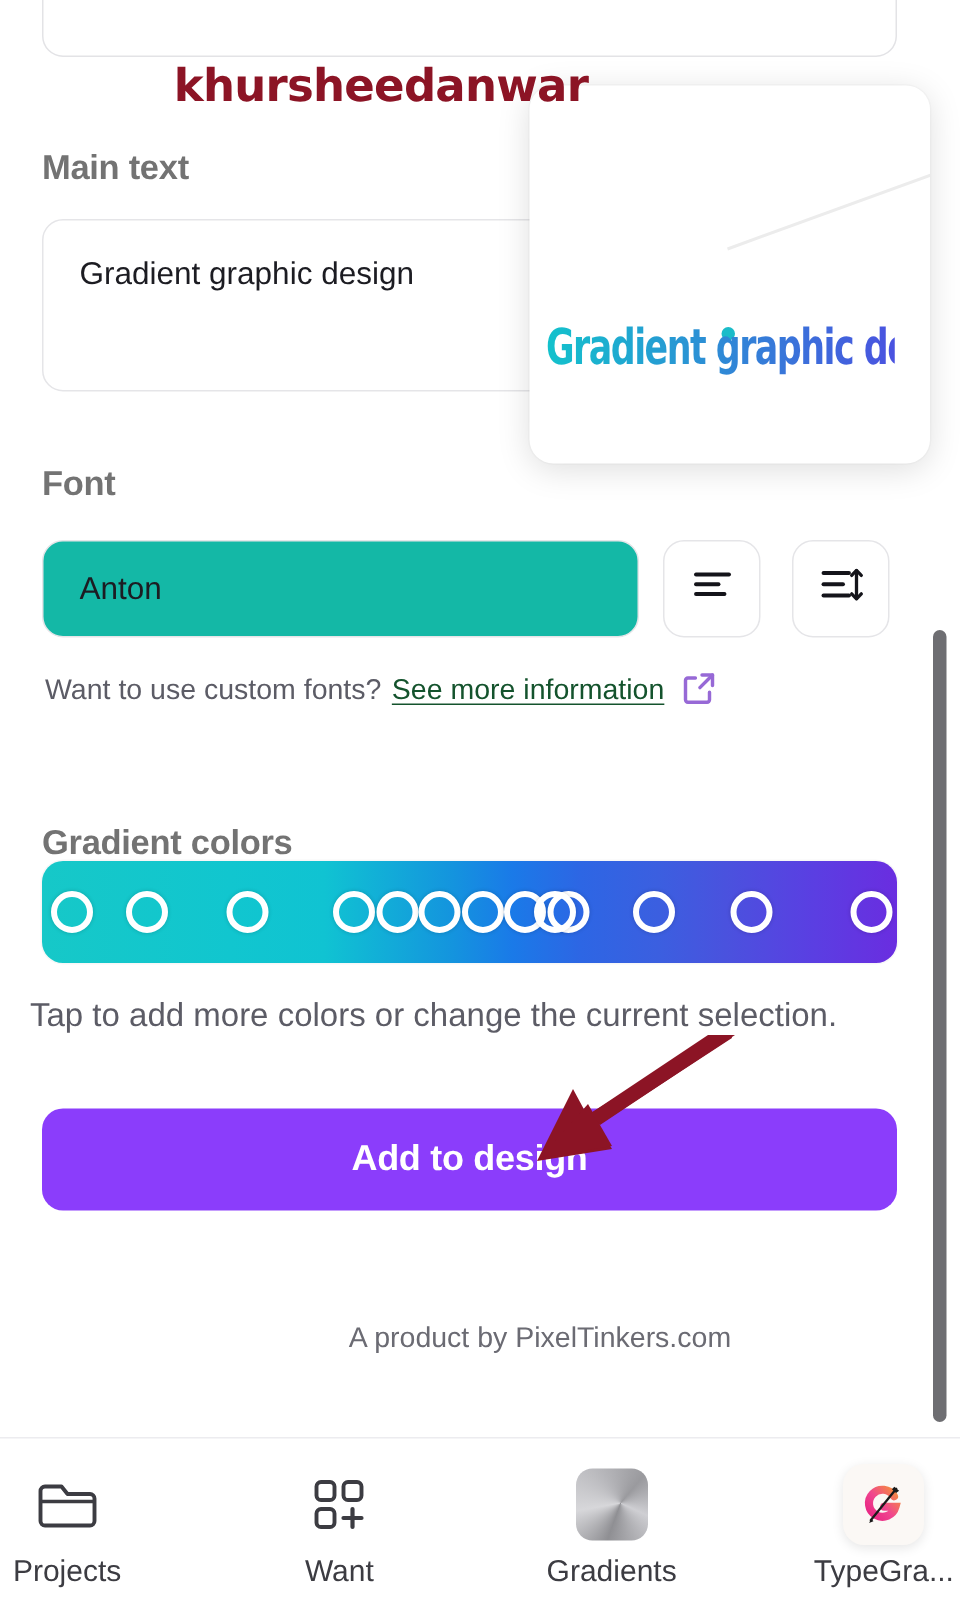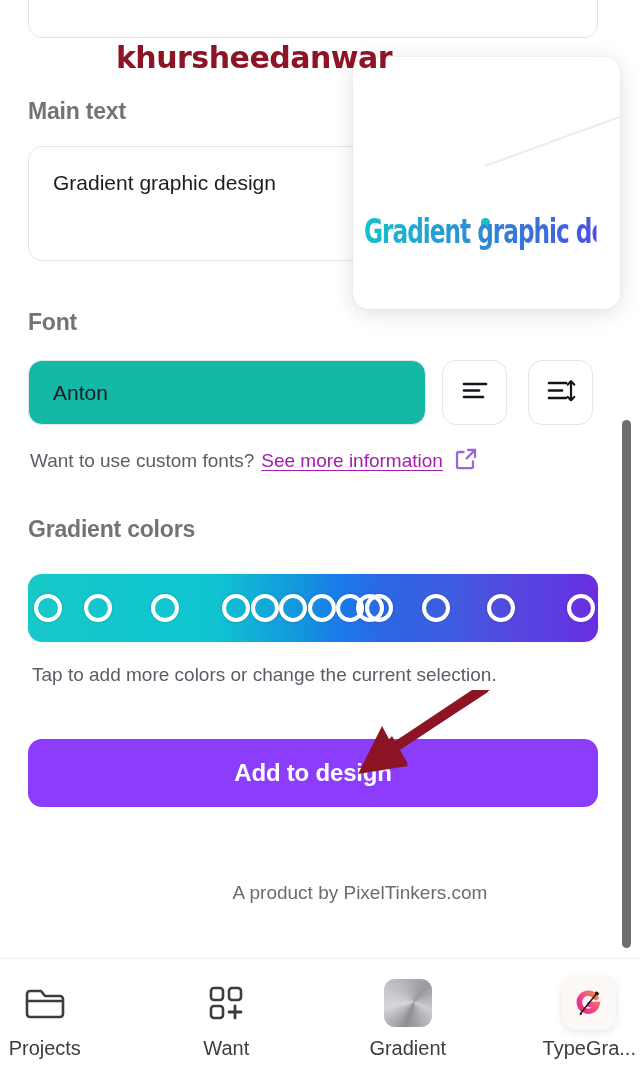--- a/index.html
+++ b/index.html
@@ -47,21 +47,21 @@
   
   .section-label {
     position: absolute;
     font-size: 23px;
     font-weight: bold;
     color: #737373;
     letter-spacing: -0.2px;
   }
   #label-main-text { left: 28px; top: 98px; }
   #label-font      { left: 28px; top: 309px; }
-  #label-gradient  { left: 28px; top: 516px; }
+  #label-gradient  { left: 28px; top: 548px; }
 
   
   .main-textarea {
     position: absolute;
     left: 28px;
     top: 146px;
     width: 570px;
     height: 115px;
     border: 1px solid #e5e5e8;
     border-radius: 14px;
@@ -114,21 +114,21 @@
     left: 30px;
     top: 446px;
     width: 590px;
     font-size: 19px;
     color: #5c5c66;
     display: flex;
     align-items: flex-end;
     white-space: nowrap;
   }
   .hint-link {
-    color: #a21caf;
+    color: #14532d;
     text-decoration: underline;
     text-underline-offset: 3px;
     margin-left: 7px;
     cursor: pointer;
   }
   .ext-icon { margin-left: 10px; display: inline-flex; align-items: center; cursor: pointer; }
 
   
   .gradient-bar {
     position: absolute;
@@ -149,23 +149,23 @@
     margin-left: -14px;
     border-radius: 50%;
     border: 4.5px solid #ffffff;
     background: transparent;
     box-shadow: 0 0 3px rgba(0,0,0,0.18);
     cursor: grab;
   }
 
   .gradient-help {
     position: absolute;
-    left: 32px;
+    left: 20px;
     top: 664px;
-    font-size: 19px;
+    font-size: 22px;
     color: #5c5c66;
     white-space: nowrap;
   }
 
   
   .primary-btn {
     position: absolute;
     left: 28px;
     top: 739px;
     width: 570px;
@@ -463,21 +463,21 @@
         </svg>
       </span>
       <span class="nav-label">Want</span>
     </div>
 
 
     <div class="nav-item">
       <span class="nav-icon">
         <span class="gradients-tile"></span>
       </span>
-      <span class="nav-label">Gradient</span>
+      <span class="nav-label">Gradients</span>
     </div>
 
     <div class="nav-item">
       <span class="nav-icon">
         <span class="typegra-tile">
           <svg width="34" height="34" viewBox="0 0 34 34" fill="none">
             <defs>
               <linearGradient id="gGrad" x1="4" y1="28" x2="28" y2="6" gradientUnits="userSpaceOnUse">
                 <stop offset="0" stop-color="#e5177f"></stop>
                 <stop offset="0.5" stop-color="#f0468f"></stop>

